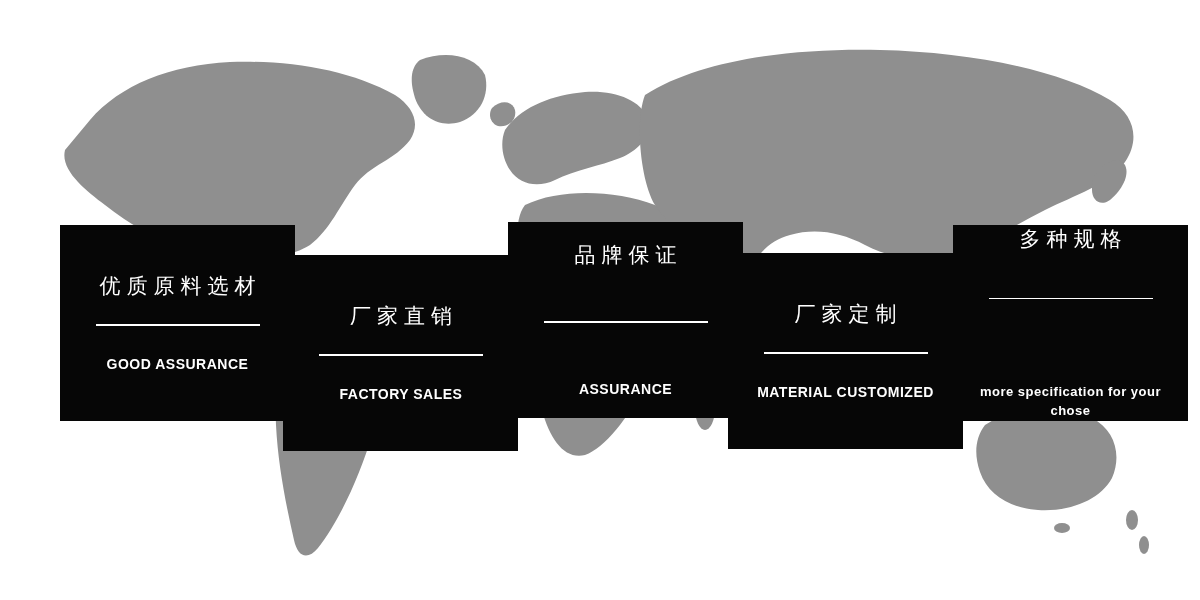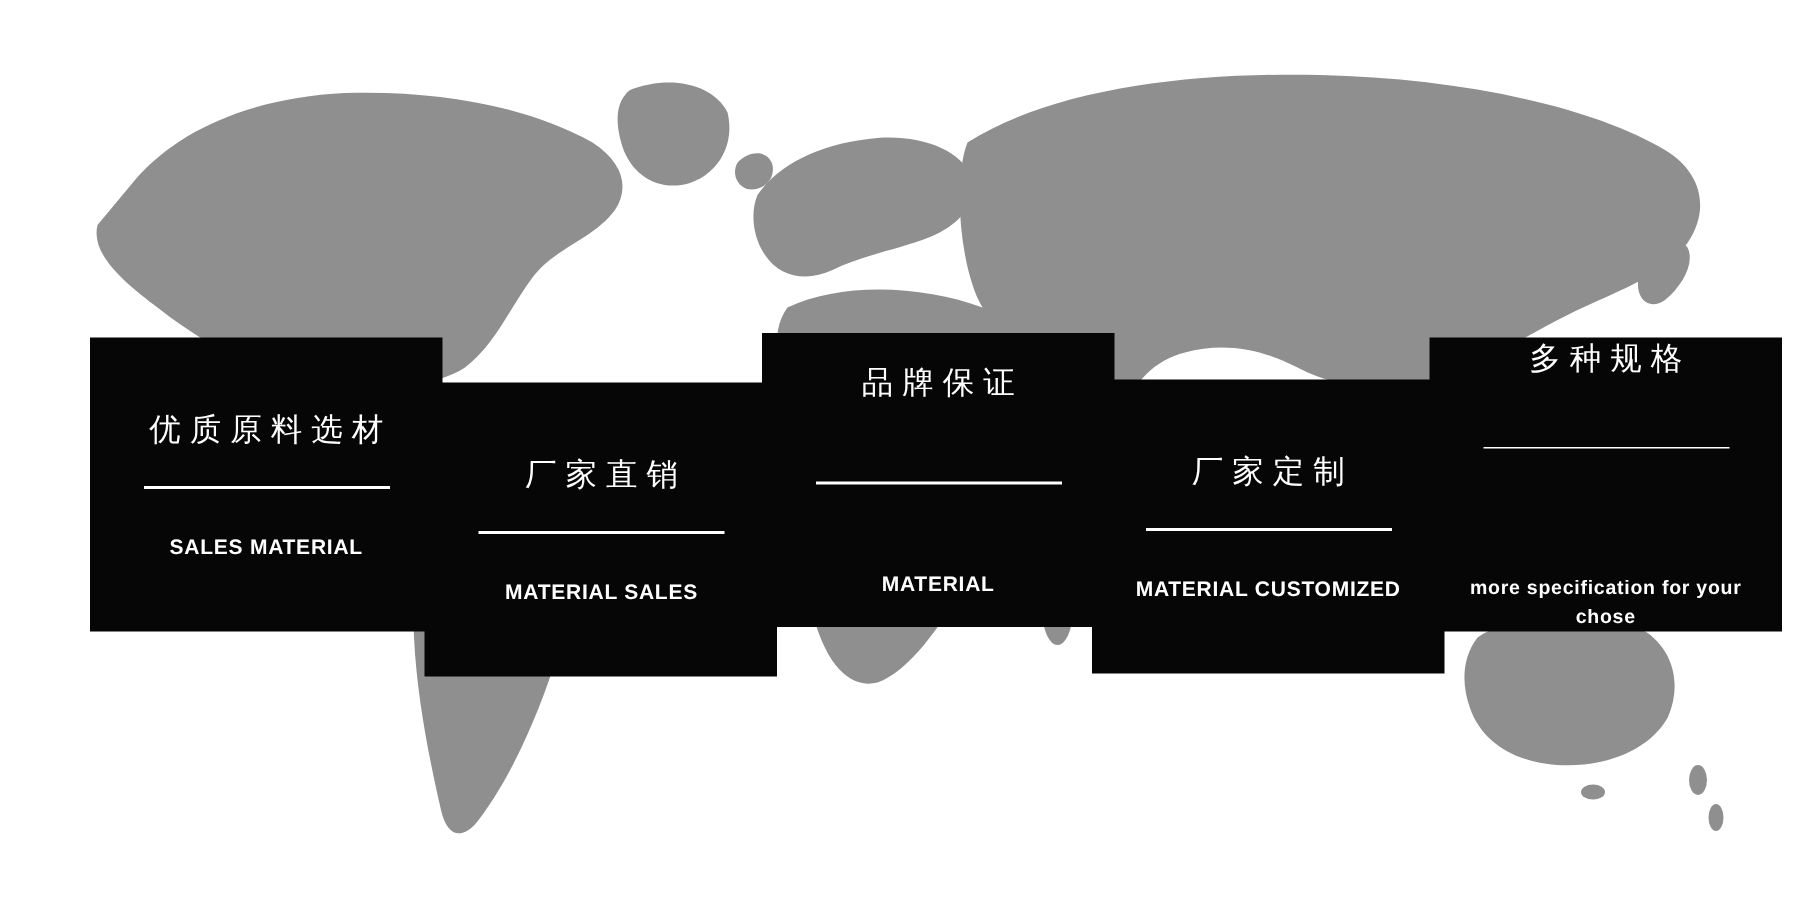--- a/index.html
+++ b/index.html
@@ -110,33 +110,33 @@
       <ellipse cx="1062" cy="528" rx="8" ry="5"></ellipse>
 
       <ellipse cx="1132" cy="520" rx="6" ry="10"></ellipse>
       <ellipse cx="1144" cy="545" rx="5" ry="9"></ellipse>
     </g>
   </svg>
 
   <div class="card card1">
     <div class="title">优质原料选材</div>
     <div class="line"></div>
-    <div class="subtitle">SALES MATERIAL</div>
+    <div class="subtitle">GOOD ASSURANCE</div>
   </div>
 
   <div class="card card2">
     <div class="title">厂家直销</div>
     <div class="line"></div>
-    <div class="subtitle">MATERIAL SALES</div>
+    <div class="subtitle">FACTORY SALES</div>
   </div>
 
   <div class="card card3">
     <div class="title">品牌保证</div>
     <div class="line"></div>
-    <div class="subtitle">MATERIAL</div>
+    <div class="subtitle">ASSURANCE</div>
   </div>
 
   <div class="card card4">
     <div class="title">厂家定制</div>
     <div class="line"></div>
     <div class="subtitle">MATERIAL CUSTOMIZED</div>
   </div>
 
   <div class="card card5 wrap">
     <div class="title">多种规格</div>

